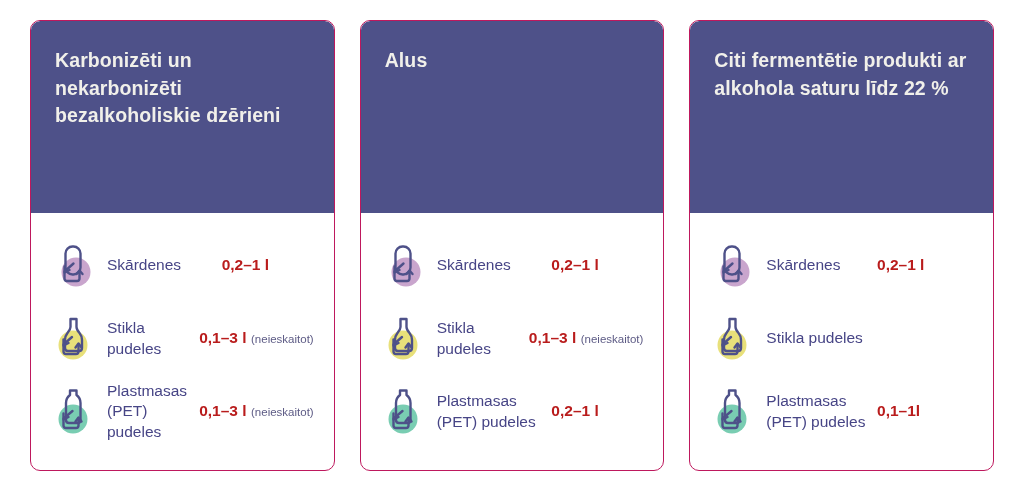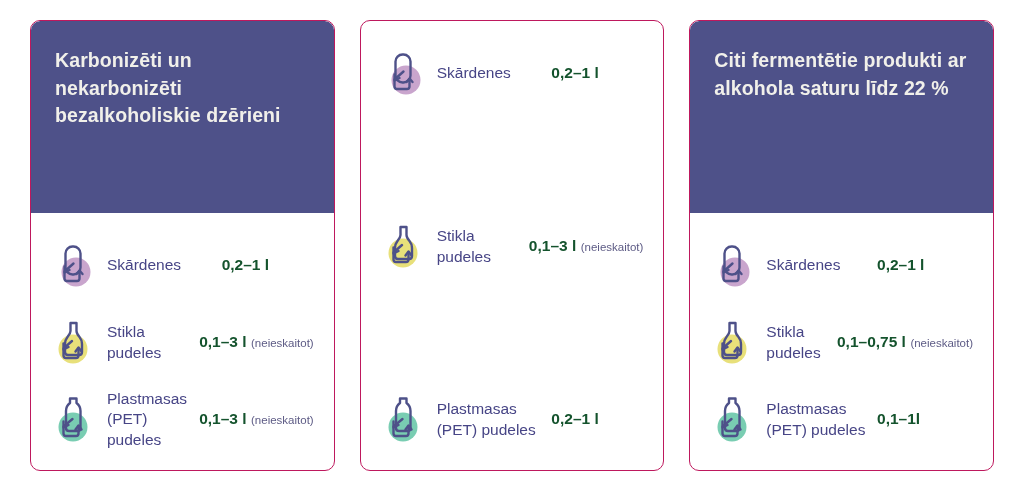--- a/index.html
+++ b/index.html
@@ -54,21 +54,21 @@
     margin: 0;
     white-space: pre-line;
   }
 
   .card-body {
     flex: 1 1 auto;
     padding: 16px 20px 14px 20px;
     box-sizing: border-box;
     display: flex;
     flex-direction: column;
-    justify-content: space-between;
+    justify-content: flex-start;
   }
 
   .row {
     display: flex;
     align-items: center;
     height: 73px;
     box-sizing: border-box;
   }
 
   .row-icon {
@@ -92,21 +92,21 @@
     white-space: pre-line;
     padding-right: 6px;
   }
 
   .row-value {
     flex: 0 0 auto;
     text-align: left;
     min-width: 96px;
   }
   .row-amount {
-    color: #14532d;
+    color: #b91c1c;
     font-size: 15.5px;
     font-weight: bold;
     line-height: 1.2;
     white-space: nowrap;
   }
   .row-note {
     color: #5d5b85;
     font-size: 11.5px;
     font-weight: normal;
     line-height: 1.35;
@@ -180,20 +180,23 @@
         <span class="row-value">
           <span class="row-amount">0,1–3 l</span>
           <span class="row-note">(neieskaitot)</span>
         </span>
       </div>
 
     </div>
   </div>
 
   <div class="card">
+    <div class="card-header">
+      <h2 class="card-title">Alus</h2>
+    </div>
     <div class="card-body">
 
       <div class="row">
         <span class="row-icon">
           <svg viewBox="0 0 46 50" xmlns="http://www.w3.org/2000/svg">
             <circle cx="25" cy="31" r="14.5" fill="#c9a5cd"></circle>
             <rect x="14.5" y="5.5" width="15" height="28" rx="7" fill="none" stroke="#4e5189" stroke-width="2.4"></rect>
             <path d="M22.5 22.5 L13.5 30.5 M13.5 30.5 L13.5 37.5 Q13.5 40 16 40 L26 40 Q28.5 40 28.5 37.5 L28.5 30" fill="none" stroke="#4e5189" stroke-width="2.4" stroke-linecap="round" stroke-linejoin="round"></path>
             <path d="M13.5 25.5 L13.5 31.5 L18.5 29" fill="none" stroke="#4e5189" stroke-width="2.4" stroke-linecap="round" stroke-linejoin="round"></path>
             <path d="M25.5 33 L28.5 29.5 L31.5 33" fill="none" stroke="#4e5189" stroke-width="2.4" stroke-linecap="round" stroke-linejoin="round"></path>
@@ -271,24 +274,20 @@
         <span class="row-icon">
           <svg viewBox="0 0 46 50" xmlns="http://www.w3.org/2000/svg">
             <circle cx="22" cy="31" r="14.5" fill="#e8e07a"></circle>
             <path d="M19.5 5 L25.5 5 L25.5 13 Q25.5 15.5 28.5 19 Q31 22 31 26 L31 34 Q31 37 28 37 L17 37 Q14 37 14 34 L14 26 Q14 22 16.5 19 Q19.5 15.5 19.5 13 Z" fill="none" stroke="#4e5189" stroke-width="2.4" stroke-linejoin="round"></path>
             <path d="M21 23 L12.5 30.5 L12.5 37.5 Q12.5 40 15 40 L25 40 Q27.5 40 27.5 37.5 L27.5 30.5" fill="none" stroke="#4e5189" stroke-width="2.4" stroke-linecap="round" stroke-linejoin="round"></path>
             <path d="M12.5 25.5 L12.5 31.5 L17.5 29" fill="none" stroke="#4e5189" stroke-width="2.4" stroke-linecap="round" stroke-linejoin="round"></path>
             <path d="M24.5 33.5 L27.5 29.5 L30.5 33.5" fill="none" stroke="#4e5189" stroke-width="2.4" stroke-linecap="round" stroke-linejoin="round"></path>
           </svg>
         </span>
         <span class="row-label">Stikla pudeles</span>
-        <span class="row-value">
-          <span class="row-amount">0,1–0,75 l</span>
-          <span class="row-note">(neieskaitot)</span>
-        </span>
       </div>
 
       <div class="row">
         <span class="row-icon">
           <svg viewBox="0 0 46 50" xmlns="http://www.w3.org/2000/svg">
             <circle cx="22" cy="32" r="14.5" fill="#79cdb2"></circle>
             <path d="M19 3.5 L25.5 3.5 L25.5 8 Q29.5 11 29.5 16 L29.5 33 Q29.5 36 26.5 36 L18 36 Q15 36 15 33 L15 16 Q15 11 19 8 Z" fill="none" stroke="#4e5189" stroke-width="2.4" stroke-linejoin="round"></path>
             <path d="M21.5 24 L12.5 31.5 L12.5 38.5 Q12.5 41 15 41 L25 41 Q27.5 41 27.5 38.5 L27.5 31.5" fill="none" stroke="#4e5189" stroke-width="2.4" stroke-linecap="round" stroke-linejoin="round"></path>
             <path d="M12.5 26.5 L12.5 32.5 L17.5 30" fill="none" stroke="#4e5189" stroke-width="2.4" stroke-linecap="round" stroke-linejoin="round"></path>
             <path d="M24.5 34.5 L27.5 30.5 L30.5 34.5" fill="none" stroke="#4e5189" stroke-width="2.4" stroke-linecap="round" stroke-linejoin="round"></path>

